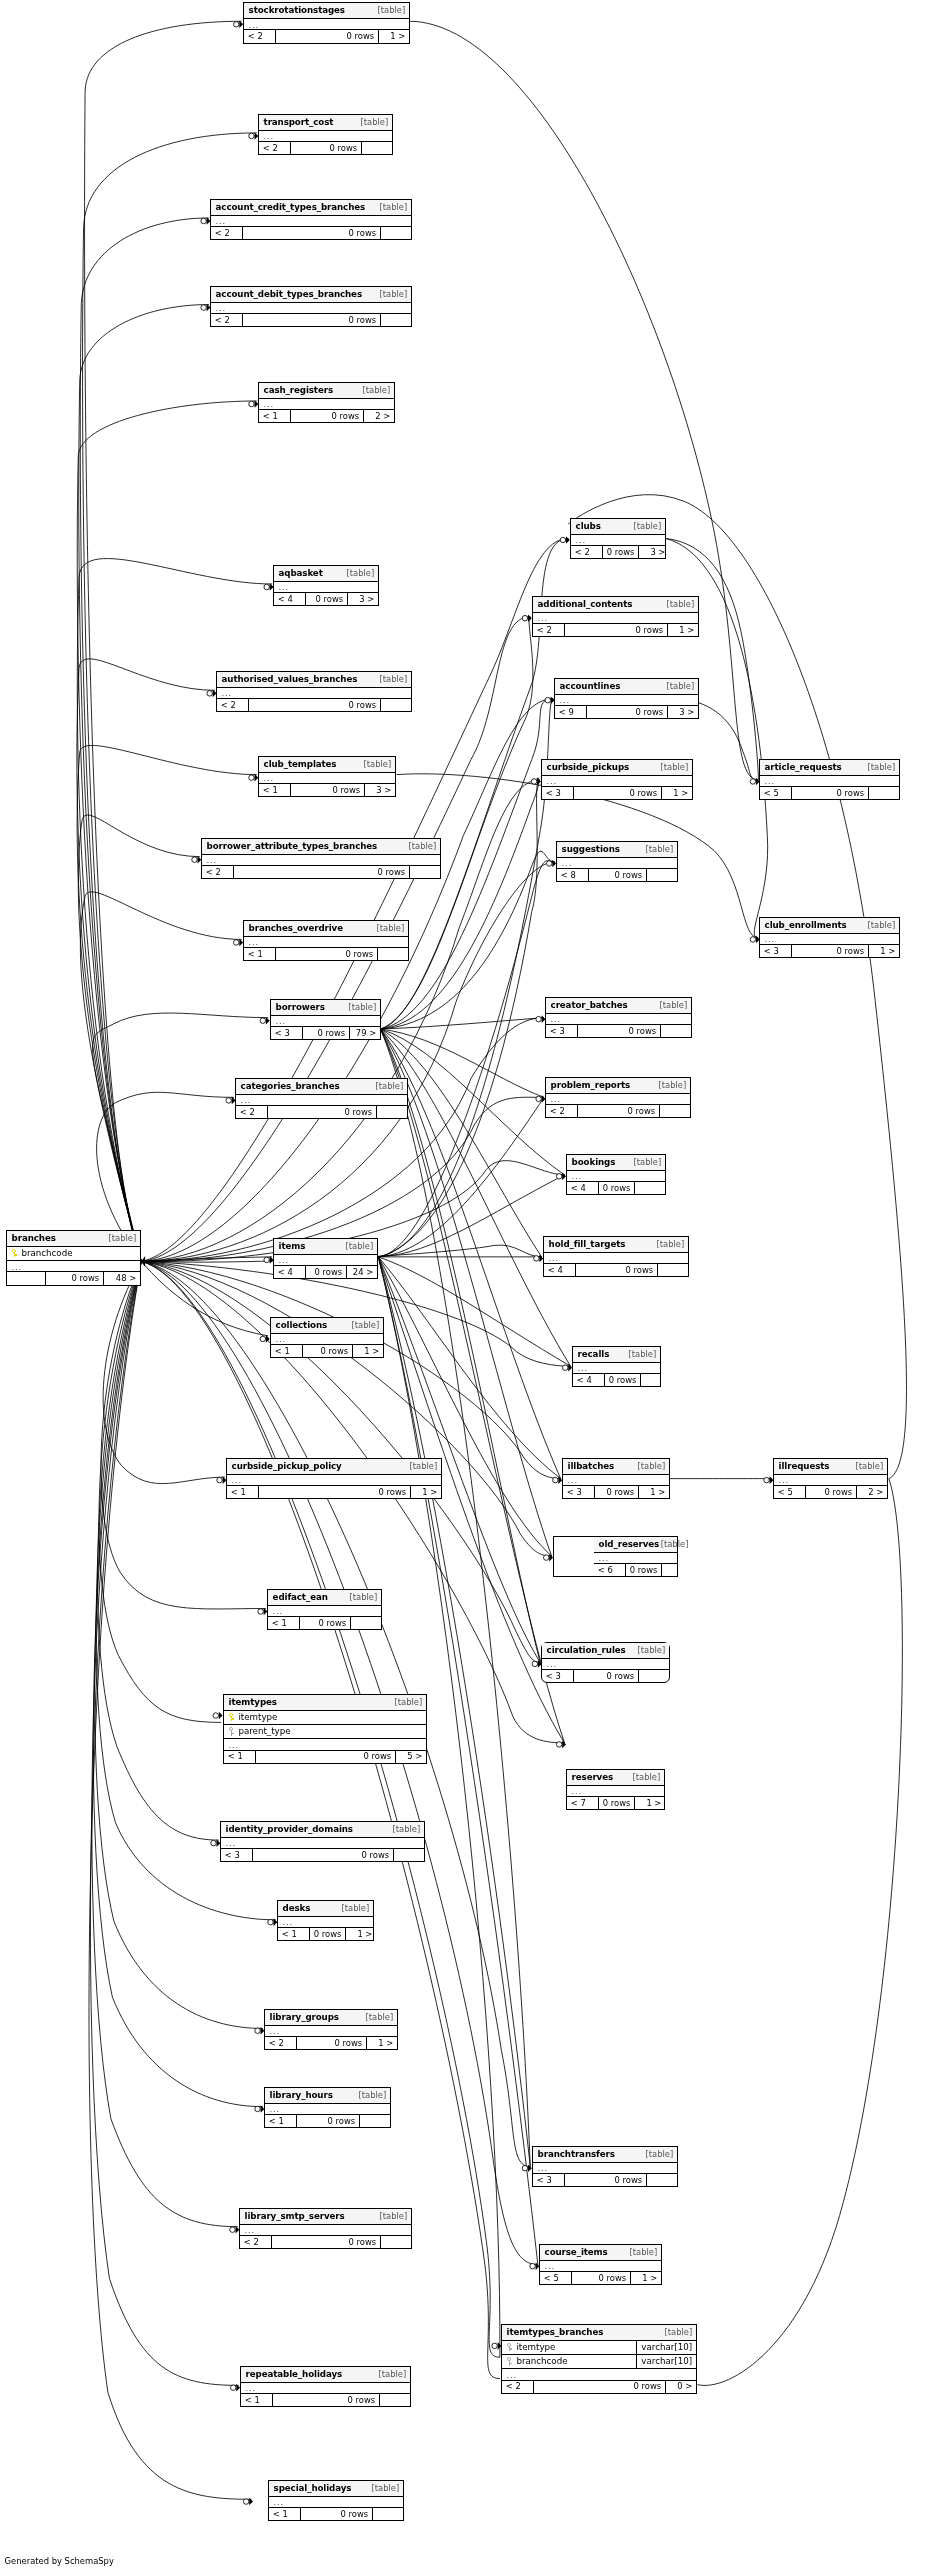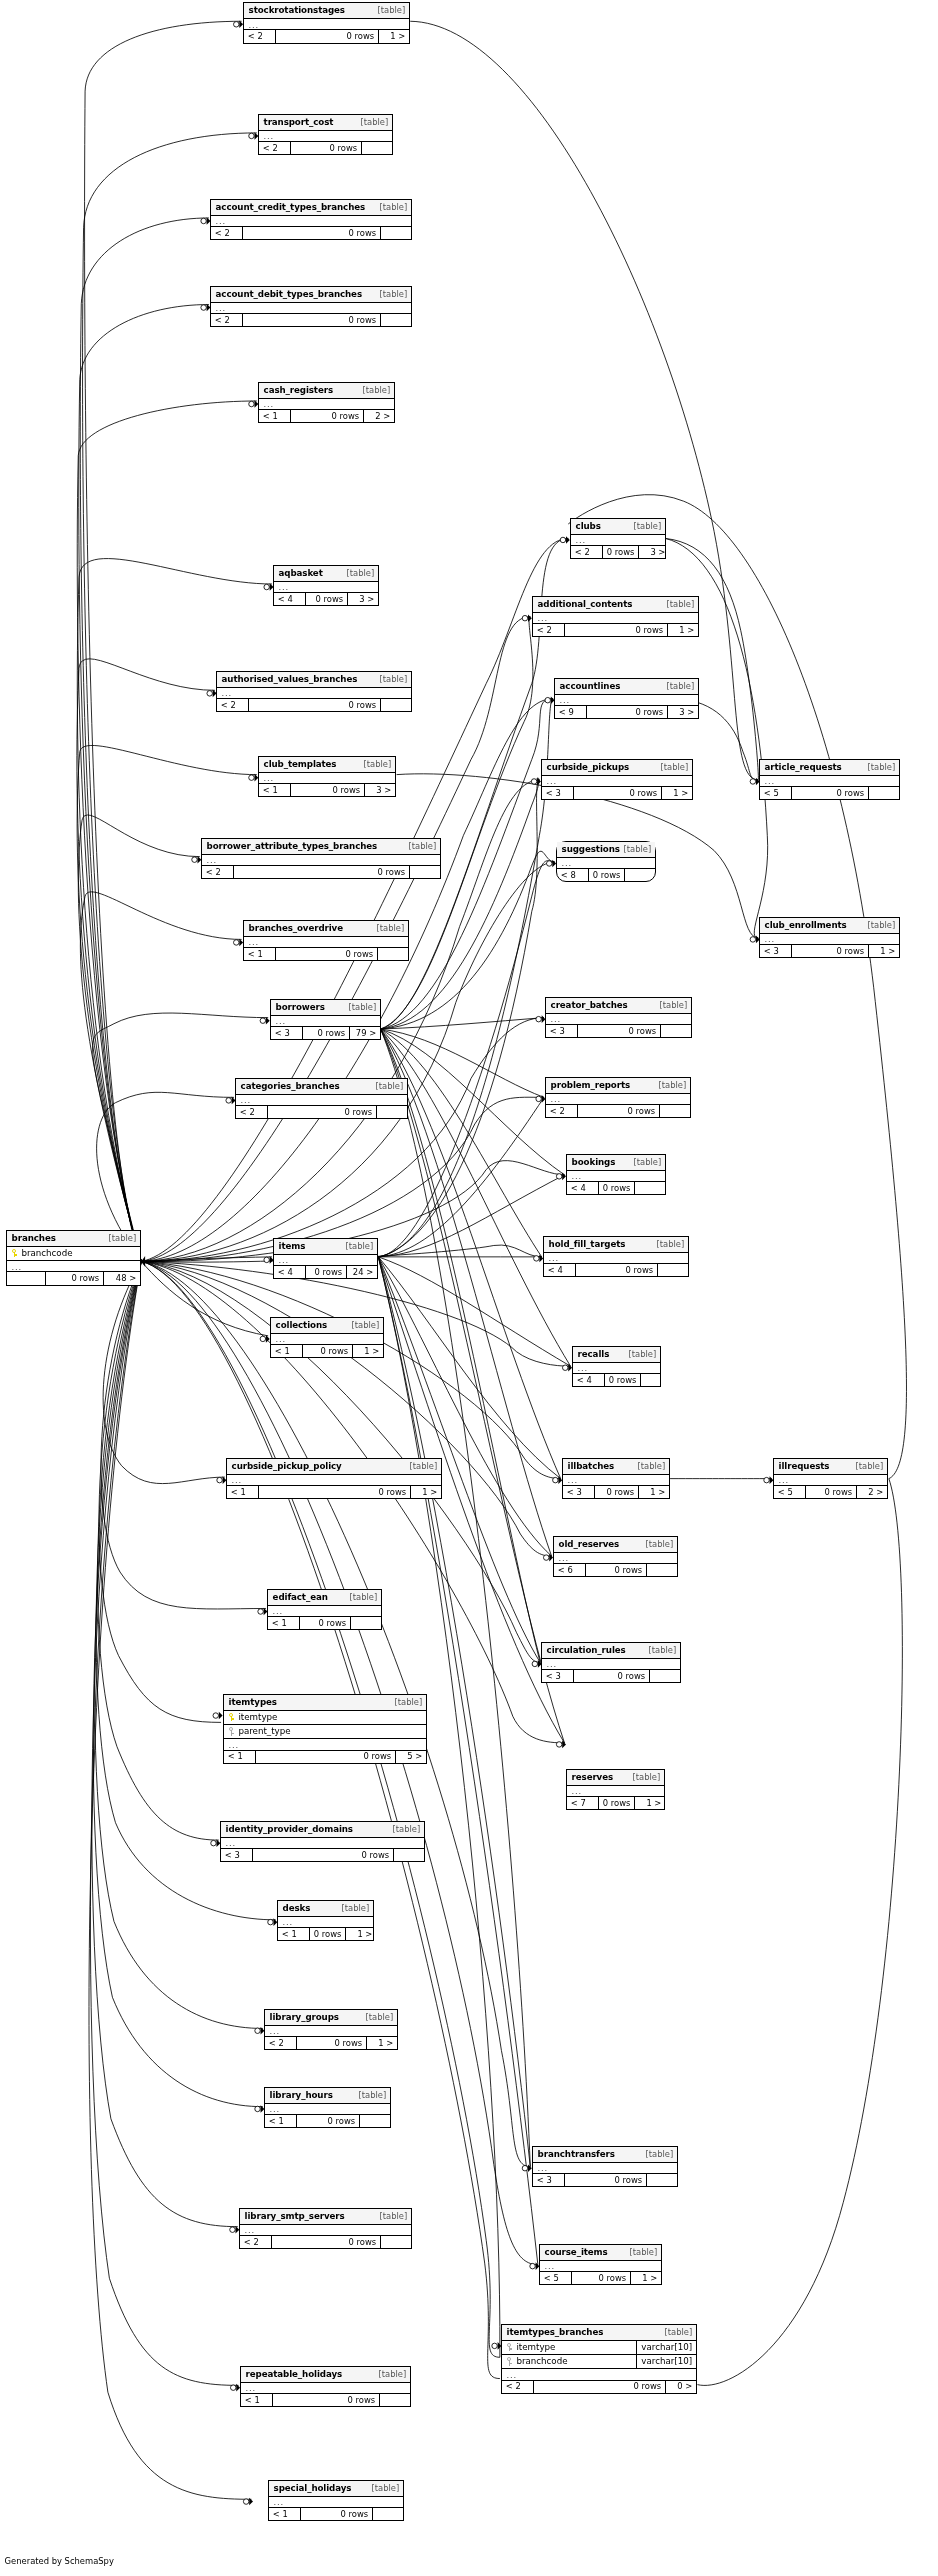--- a/index.html
+++ b/index.html
@@ -636,21 +636,21 @@
           <span class="tname">curbside_pickups</span>
           <span class="ttype">[table]</span>
         </div>
         <div class="ellipsis">...</div>
         <div class="footer-row">
           <div class="f-left" style="min-width: 32px;">&lt; 3</div>
           <div class="f-mid">0 rows</div>
           <div class="f-right" style="min-width: 30px;">1 &gt;</div>
         </div>
       </div>
-      <div class="node" style="left: 556px; top: 841px; width: 100px; border-radius: 10px;">
+      <div class="node" style="left: 556px; top: 841px; width: 122px;">
         <div class="title">
           <span class="tname">suggestions</span>
           <span class="ttype">[table]</span>
         </div>
         <div class="ellipsis">...</div>
         <div class="footer-row">
           <div class="f-left" style="min-width: 32px;">&lt; 8</div>
           <div class="f-mid">0 rows</div>
           <div class="f-right" style="min-width: 30px;"></div>
         </div>
@@ -720,33 +720,33 @@
           <span class="tname">illbatches</span>
           <span class="ttype">[table]</span>
         </div>
         <div class="ellipsis">...</div>
         <div class="footer-row">
           <div class="f-left" style="min-width: 32px;">&lt; 3</div>
           <div class="f-mid">0 rows</div>
           <div class="f-right" style="min-width: 30px;">1 &gt;</div>
         </div>
       </div>
-      <div class="node" style="left: 553px; top: 1536px; width: 125px;">
+      <div class="node" style="left: 553px; top: 1536px; width: 125px; padding-left: 40px;">
         <div class="title">
           <span class="tname">old_reserves</span>
           <span class="ttype">[table]</span>
         </div>
         <div class="ellipsis">...</div>
         <div class="footer-row">
           <div class="f-left" style="min-width: 32px;">&lt; 6</div>
           <div class="f-mid">0 rows</div>
           <div class="f-right" style="min-width: 30px;"></div>
         </div>
       </div>
-      <div class="node" style="left: 541px; top: 1642px; width: 140px;">
+      <div class="node" style="left: 541px; top: 1642px; width: 129px; border-radius: 6px;">
         <div class="title">
           <span class="tname">circulation_rules</span>
           <span class="ttype">[table]</span>
         </div>
         <div class="ellipsis">...</div>
         <div class="footer-row">
           <div class="f-left" style="min-width: 32px;">&lt; 3</div>
           <div class="f-mid">0 rows</div>
           <div class="f-right" style="min-width: 30px;"></div>
         </div>

